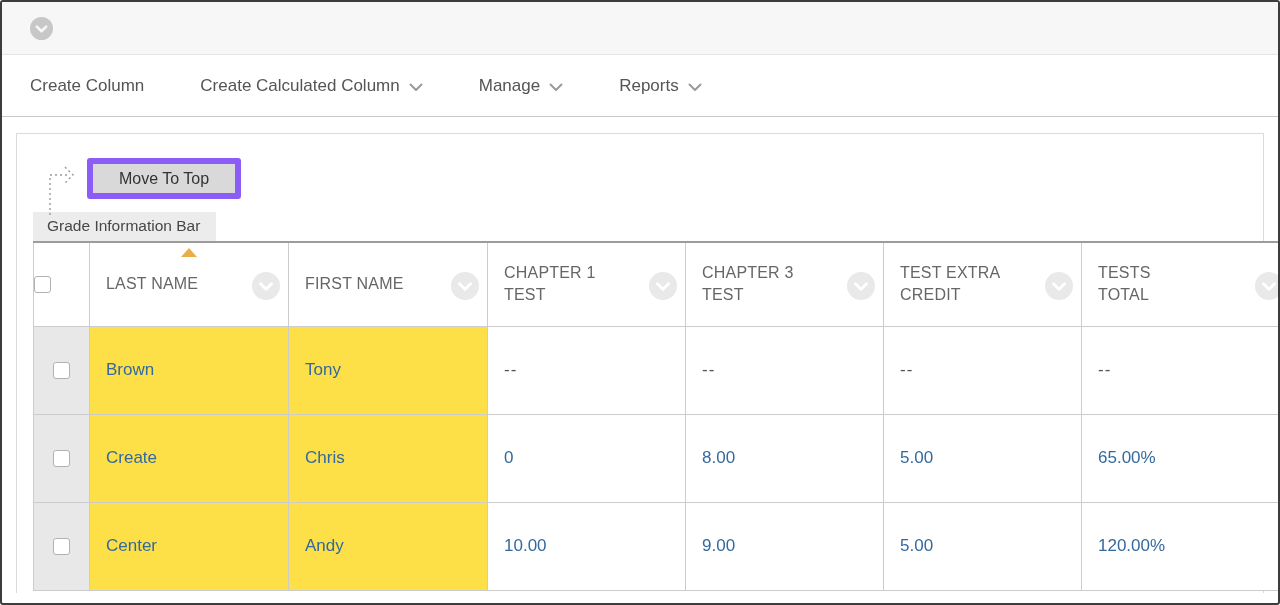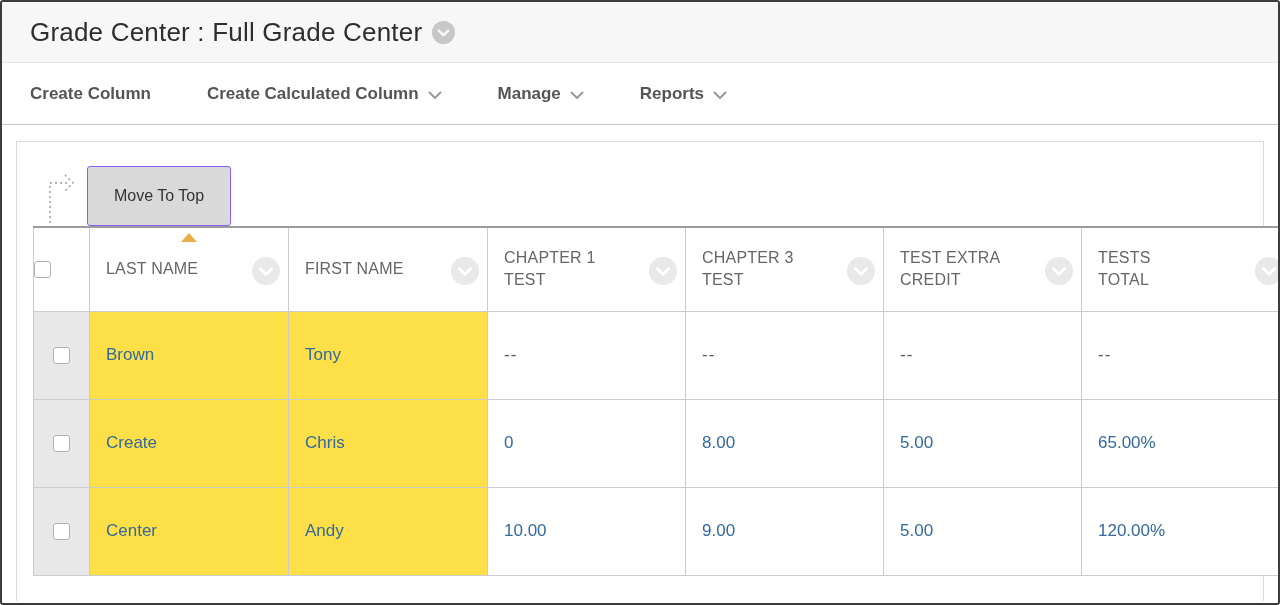--- a/index.html
+++ b/index.html
@@ -25,40 +25,40 @@
   .title-chev { display: inline-flex; cursor: pointer; }
 
   
   .action-bar {
     background: #fff;
     padding: 21px 28px 20px;
     border-bottom: 1px solid #c9c9c9;
     display: flex; align-items: center;
   }
   .action-item {
-    font-size: 17px; font-weight: 700; color: #555;
+    font-size: 17px; font-weight: 400; color: #555;
     margin-right: 56px; cursor: pointer;
     display: inline-flex; align-items: center; gap: 9px;
   }
   .menu-chev { display: inline-flex; position: relative; top: 1px; }
 
   
   .panel {
     margin: 16px 14px 0;
     border: 1px solid #dbdbdb; border-bottom: none;
     position: relative;
     height: 460px;
     background: #fff;
   }
   .move-arrow { position: absolute; left: 26px; top: 26px; }
 
   .btn-row { padding: 24px 0 0 70px; display: flex; gap: 10px; }
   .bb-btn {
-    background: #d9d9d9; border: 1px solid #8b5cf6; border-radius: 3px;
-    height: 60px; padding: 0 26px;
+    background: #d9d9d9; border: 6px solid #8b5cf6; border-radius: 3px;
+    height: 41px; padding: 0 26px;
     font-size: 16px; color: #333;
     font-family: "Liberation Sans", sans-serif;
     display: inline-flex; align-items: center; gap: 9px;
     cursor: pointer;
   }
   .dbl-chev { display: inline-flex; position: relative; top: 1px; }
 
   .gib-tab {
     display: inline-block;
     margin: 13px 0 0 16px;
@@ -114,21 +114,20 @@
     border: 1px solid #b2b2b2; border-radius: 3px;
     background: #fff; cursor: pointer; vertical-align: middle;
   }
 </style>
 </head>
 <body>
 
 <div class="frame">
 
   <div class="title-bar">
-    <span class="page-title">Grade Center : Full Grade Center</span>
     <span class="title-chev">
       <svg width="23" height="23" viewBox="0 0 23 23">
         <circle cx="11.5" cy="11.5" r="11.5" fill="#c7c7c7"></circle>
         <path d="M6.8 9.6l4.7 4.6 4.7-4.6" stroke="#f7f7f7" stroke-width="2.6" fill="none" stroke-linecap="round" stroke-linejoin="round"></path>
       </svg>
     </span>
   </div>
 
   <div class="action-bar">
     <span class="action-item">
@@ -168,20 +167,23 @@
         <path d="M22 7 L30 15 L22 23" fill="none" stroke="#9a9a9a" stroke-width="1.4" stroke-dasharray="2,3"></path>
       </svg>
     </span>
 
     <div class="btn-row">
       <button class="bb-btn">
         <span>Move To Top</span>
       </button>
     </div>
 
+    <div class="gib-tab">
+      <span>Grade Information Bar</span>
+    </div>
 
     <table class="grade-table">
       <colgroup>
         <col class="c-check">
           <col class="c-name">
           <col class="c-name">
         <col class="c-grade">
           <col class="c-grade">
           <col class="c-grade">
           <col class="c-last">

